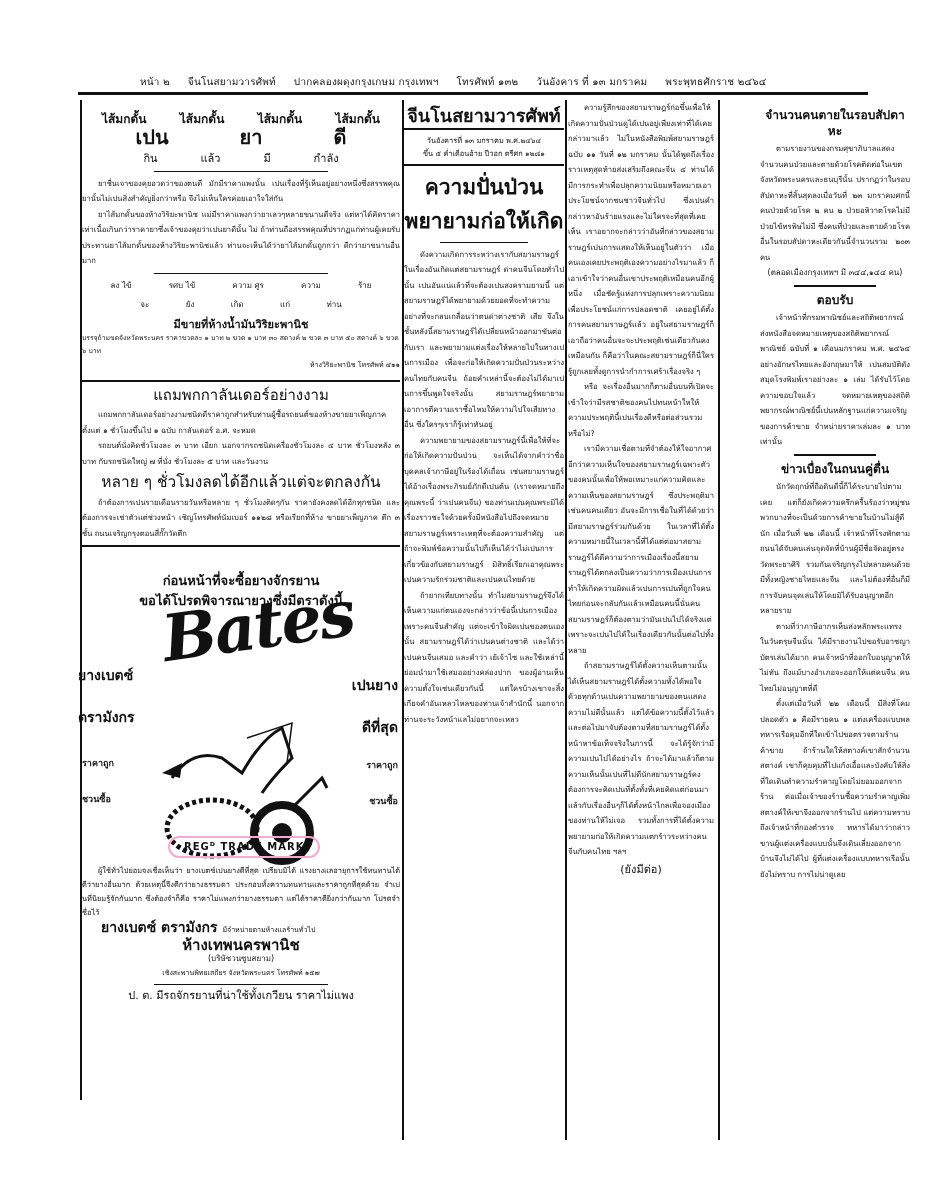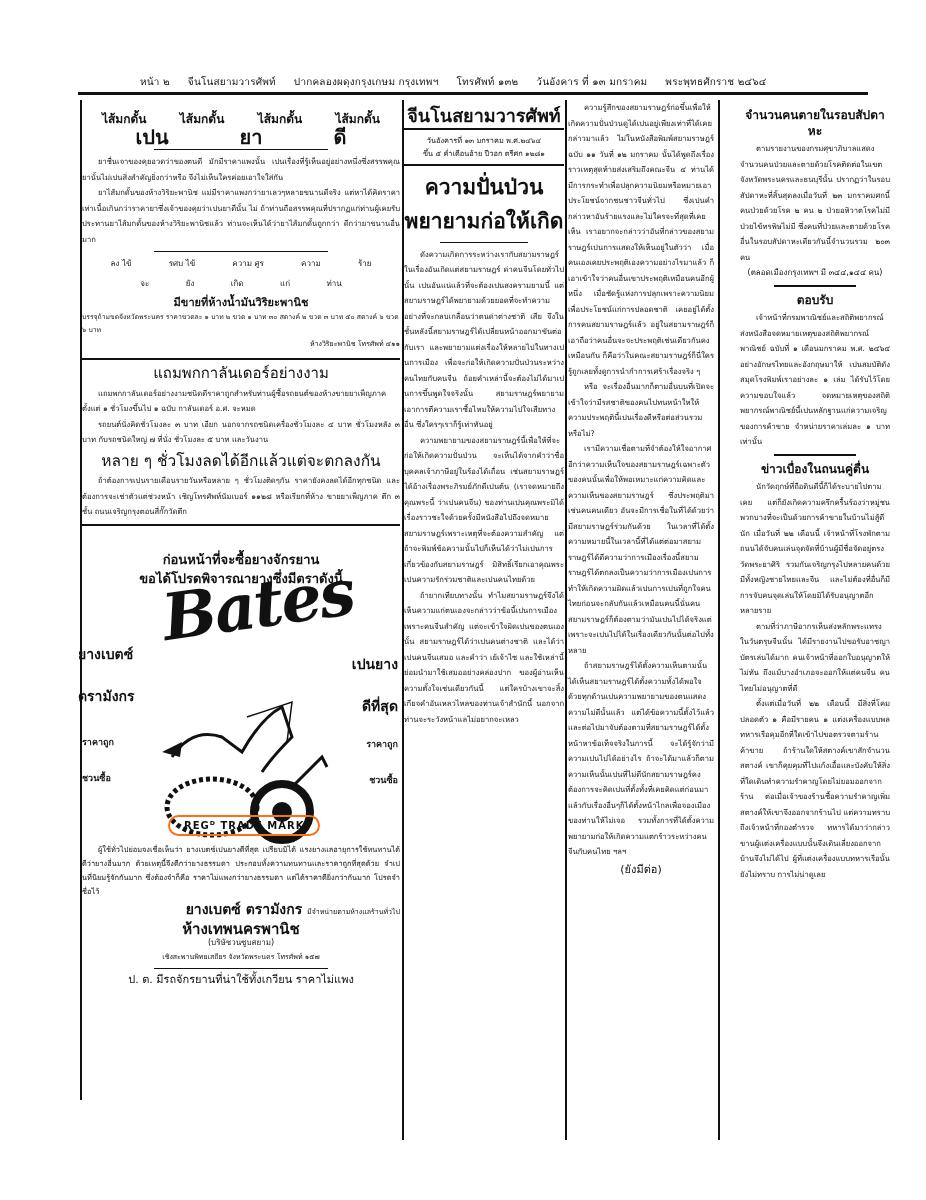--- a/index.html
+++ b/index.html
@@ -22,31 +22,31 @@
   .big3{display:flex;justify-content:space-around;font-size:20px;font-weight:bold;padding:0 30px;margin-top:2px;gap:24px;}
   .row4b{display:flex;justify-content:space-around;font-size:11px;padding:0 40px;margin-top:6px;}
   .stars{display:flex;justify-content:space-around;font-size:8px;padding:0 10px;margin-top:4px;}
   .ad-h{font-size:15px;font-weight:normal;text-align:center;margin:6px 0 4px;}
   .sub{font-size:12px;text-align:center;font-weight:bold;}
   .bates-box{position:relative;height:320px;}
   .bates-logo{position:absolute;left:80px;top:80px;font-family:"DejaVu Serif",serif;font-style:italic;
               font-weight:bold;font-size:64px;transform:rotate(-8deg);letter-spacing:-2px;}
   .dragon{position:absolute;left:80px;top:150px;width:180px;height:150px;}
   .side{position:absolute;font-weight:bold;}
-  .trade{position:absolute;left:86px;top:293px;border:2px solid #f97316;border-radius:18px;padding:1px 14px;
+  .trade{position:absolute;left:86px;top:293px;border:2px solid #f9a8d4;border-radius:18px;padding:1px 14px;
          font-weight:bold;font-size:10px;letter-spacing:1px;}
   
   #c2{left:404px;width:160px;}
   .mast{font-size:18px;font-weight:bold;text-align:center;margin-top:8px;}
   .dateline{font-size:7.4px;text-align:center;line-height:13px;}
   .head{font-size:21px;font-weight:bold;text-align:center;line-height:34px;}
   
   #c3{left:568px;width:146px;}
   
-  #c4{left:740px;width:150px;}
+  #c4{left:760px;width:150px;}
   .sec-h{font-size:12px;font-weight:bold;text-align:center;margin:6px 0 2px;}
   .tail{font-size:11px;text-align:center;margin-top:2px;}
 </style>
 </head>
 <body>
 
 <div class="page">
 
   <div class="folio">
     <span>หน้า ๒</span>
@@ -68,20 +68,26 @@
       <div class="row4">
         <span>ไส้มกดั้น</span>
         <span>ไส้มกดั้น</span>
         <span>ไส้มกดั้น</span>
         <span>ไส้มกดั้น</span>
       </div>
       <div class="big3">
         <span>เปน</span>
         <span>ยา</span>
         <span>ดี</span>
+      </div>
+      <div class="row4b">
+        <span>กิน</span>
+        <span>แล้ว</span>
+        <span>มี</span>
+        <span>กำลัง</span>
       </div>
       <div class="hr thin short"></div>
       <p>ยาชื่นเจาของคุยอวดว่าของตนดี มักมีราคาแพงนั้น เปนเรื่องที่รู้เห็นอยู่อย่างหนึ่งซึ่งสรรพคุณยานั้นไม่เปนสิ่งสำคัญยิ่งกว่าหรือ จึงไม่เห็นใครค่อยเอาใจใส่กัน</p>
       <p>ยาไส้มกดั้นของห้างวิริยะพานิช แม่มีราคาแพงกว่ายาเลวๆหลายขนานดีจริง แต่หาได้คิดราคาเท่าเนื้อเกินกว่าราคายาซึ่งเจ้าของคุยว่าเปนยาดีนั้น ไม่ ถ้าท่านถือสรรพคุณที่ปรากฏแก่ท่านผู้เคยรับประทานยาไส้มกดั้นของห้างวิริยะพานิชแล้ว ท่านจะเห็นได้ว่ายาไส้มกดั้นถูกกว่า ดีกว่ายาขนานอื่นมาก</p>
       <div class="hr thin short"></div>
       <div class="stars">
         <span>ลง ไข้</span>
         <span>รศบ ไข้</span>
         <span>ความ ศูร</span>
         <span>ความ</span>
@@ -129,21 +135,21 @@
         <div class="side" style="left:-4px;top:102px;font-size:14px;">ตรามังกร</div>
         <div class="side" style="left:0;top:148px;font-size:9px;">ราคาถูก</div>
         <div class="side" style="left:0;top:184px;font-size:9px;">ชวนซื้อ</div>
         <div class="side" style="right:2px;top:70px;font-size:14px;">เปนยาง</div>
         <div class="side" style="right:2px;top:112px;font-size:14px;">ดีที่สุด</div>
         <div class="side" style="right:2px;top:150px;font-size:9px;">ราคาถูก</div>
         <div class="side" style="right:2px;top:186px;font-size:9px;">ชวนซื้อ</div>
         <div class="trade" style="top:228px;">REGᴰ TRADE MARK</div>
         <div style="position:absolute;top:256px;left:0;right:0;font-size:7.4px;line-height:14px;">
           <p>ผู้ใช้ทั่วไปย่อมจงเชื่อเห็นว่า ยางเบตซ์เปนยางดีที่สุด เปรียบมิได้ แรงยางแลอายุการใช้ทนทานได้ดีว่ายางอื่นมาก ด้วยเหตุนี้จึงดีกว่ายางธรรมดา ประกอบทั้งความทนทานและราคาถูกที่สุดด้วย จำเปนที่นิยมรู้จักกันมาก ซึ่งต้องจำก็คือ ราคาไม่แพงกว่ายางธรรมดา แต่ได้ราคาดียิ่งกว่ากันมาก โปรดจำชื่อไว้</p>
-          <div style="font-size:14px;font-weight:bold;text-align:right;line-height:20px;">
+          <div style="font-size:14px;font-weight:bold;text-align:left;line-height:15px;margin-left:19px;">
             <span>ยางเบตซ์ ตรามังกร</span>
             <span style="font-size:7px;font-weight:normal;">มีจำหน่ายตามห้างแลร้านทั่วไป</span>
           </div>
           <div class="sub" style="font-size:15px;">ห้างเทพนครพานิช</div>
           <div class="center" style="font-size:8px;">(บริษัชวนซูบสยาม)</div>
           <div class="center" style="font-size:7px;">เชิงสะพานพิทยเสถียร จังหวัดพระนคร โทรศัพท์ ๑๕๗</div>
           <div class="hr thin short"></div>
           <div class="center" style="font-size:11px;">ป. ต. มีรถจักรยานที่น่าใช้ทั้งเกวียน ราคาไม่แพง</div>
         </div>
       </div>

